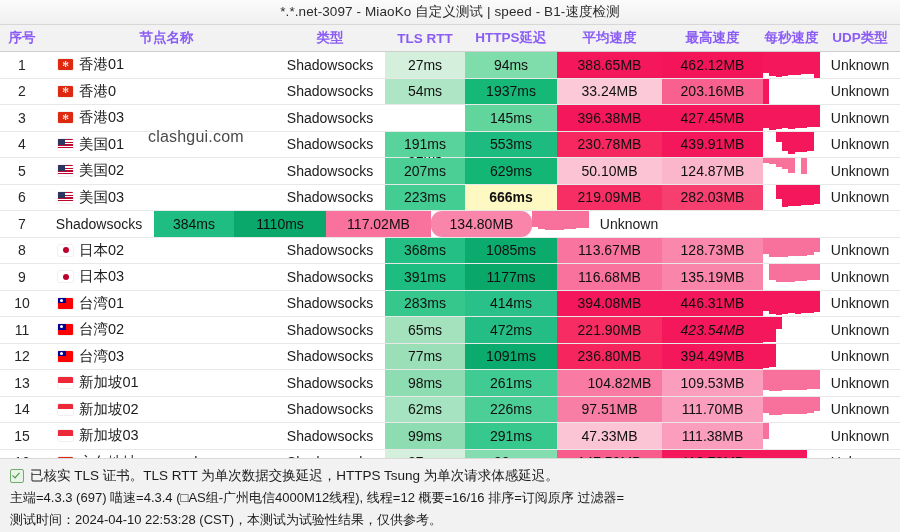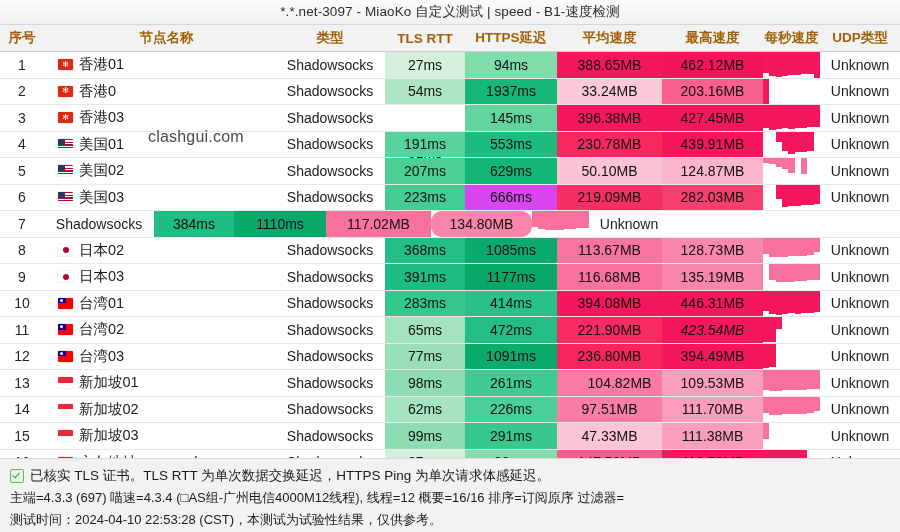--- a/index.html
+++ b/index.html
@@ -40,21 +40,21 @@
   .grid{position:relative;z-index:2;width:900px;}
   .row{
     display:flex;align-items:stretch;width:900px;
     border-bottom:1px solid #e8e8e8;
   }
   .head{
     height:26px;background:#f2f2f2;border-bottom:1px solid #cfcfcf;
   }
   .head .c{
     display:flex;align-items:center;justify-content:center;
-    font-size:13.5px;color:#a16207;font-weight:600;background:transparent;
+    font-size:13.5px;color:#8b5cf6;font-weight:600;background:transparent;
   }
   .body-row{height:25.5px;background:#ffffff;}
   .c{display:flex;align-items:center;box-sizing:border-box;}
 
   
   .c-idx   {width:44px;justify-content:center;}
   .c-name  {width:231px;justify-content:flex-start;padding-left:14px;}
   .c-type  {width:110px;justify-content:center;}
   .c-tls   {width:80px;justify-content:center;}
   .c-https {width:92px;justify-content:center;}
@@ -293,21 +293,21 @@
           <div class="c c-udp">Unknown</div>
         </div>
         <div class="row body-row">
           <div class="c c-idx">6</div>
           <div class="c c-name">
             <span class="flag flag-us"></span>
             <span>美国03</span>
           </div>
           <div class="c c-type">Shadowsocks</div>
           <div class="c c-tls" style="background: rgb(68, 205, 146);">223ms</div>
-          <div class="c c-https" style="background: #d946ef;">666ms</div>
+          <div class="c c-https" style="background: #fef9c3; font-weight: bold;">666ms</div>
           <div class="c c-avg" style="background: rgb(247, 46, 99);">219.09MB</div>
           <div class="c c-max" style="background: rgb(246, 63, 111);">282.03MB</div>
           <div class="c c-spark">
             <div class="spark">
               <i style="width: 11.1111%; background: linear-gradient(to top, transparent 100%, rgb(245, 23, 92) 100%);"></i>
               <i style="width: 11.1111%; background: linear-gradient(to top, transparent 100%, rgb(245, 23, 92) 100%);"></i>
               <i style="width: 11.1111%; background: linear-gradient(to top, transparent 45%, rgb(245, 23, 92) 45%);"></i>
               <i style="width: 11.1111%; background: linear-gradient(to top, transparent 12%, rgb(245, 23, 92) 12%);"></i>
               <i style="width: 11.1111%; background: linear-gradient(to top, transparent 14%, rgb(245, 23, 92) 14%);"></i>
               <i style="width: 11.1111%; background: linear-gradient(to top, transparent 16%, rgb(245, 23, 92) 16%);"></i>
@@ -575,19 +575,19 @@
           <div class="c c-udp">Unknown</div>
         </div>
       </div>
   </div>
 
   <div class="wm-site">clashgui.com</div>
 
   <div class="footer">
     <div class="f-line l1">
       <span class="okbox"></span>
-      <span>已核实 TLS 证书。TLS RTT 为单次数据交换延迟，HTTPS Ping 为单次请求体感延迟。</span>
+      <span>已核实 TLS 证书。TLS RTT 为单次数据交换延迟，HTTPS Tsung 为单次请求体感延迟。</span>
     </div>
     <div class="f-line l2">主端=4.3.3 (697) 喵速=4.3.4 (□AS组-广州电信4000M12线程), 线程=12 概要=16/16 排序=订阅原序 过滤器=</div>
     <div class="f-line l3">测试时间：2024-04-10 22:53:28 (CST)，本测试为试验性结果，仅供参考。</div>
   </div>
 
 </div>
 
 </body></html>

